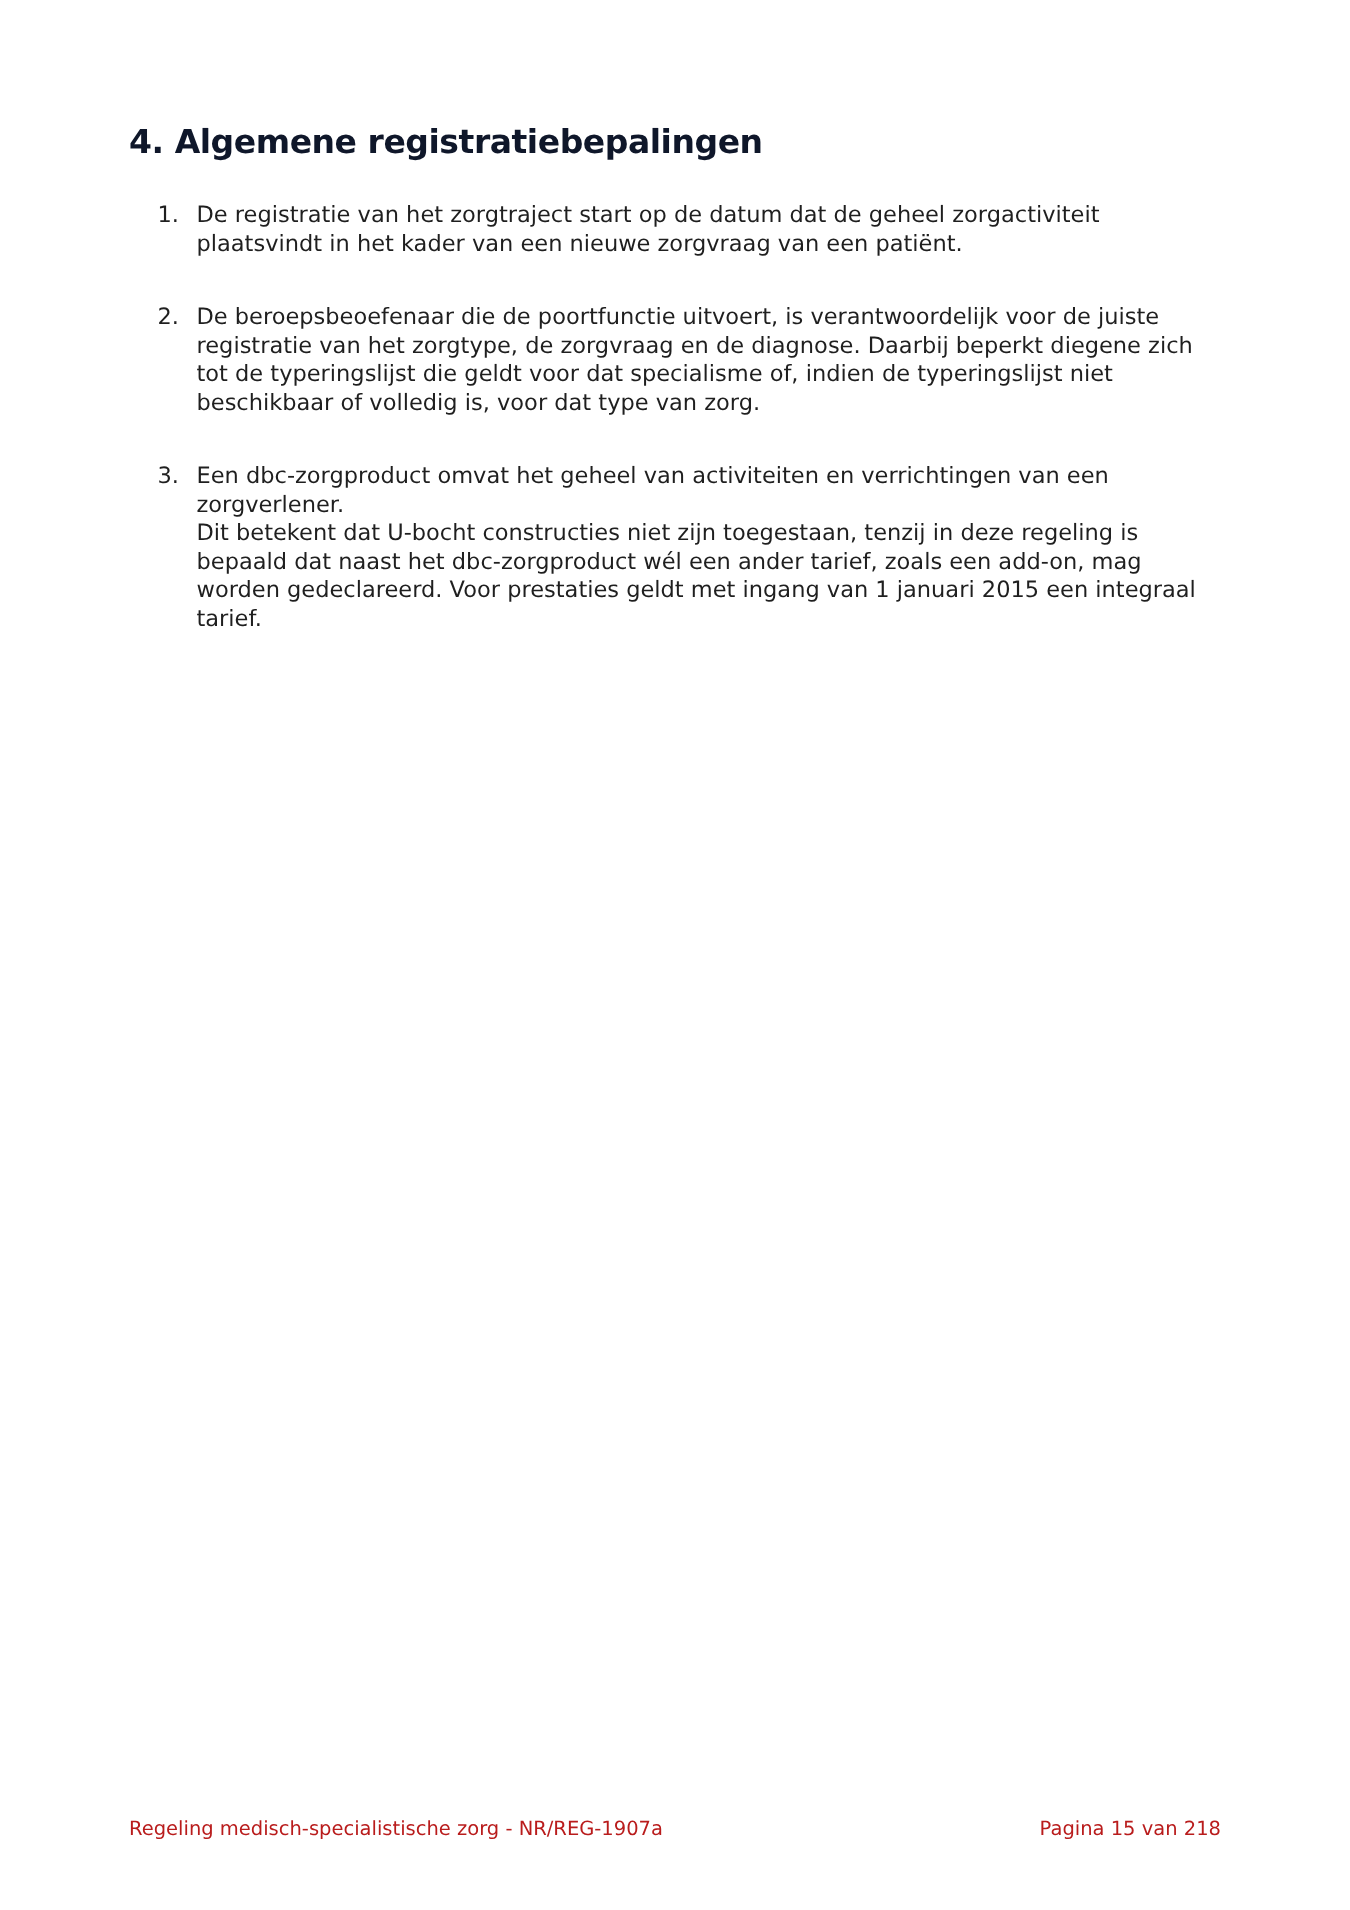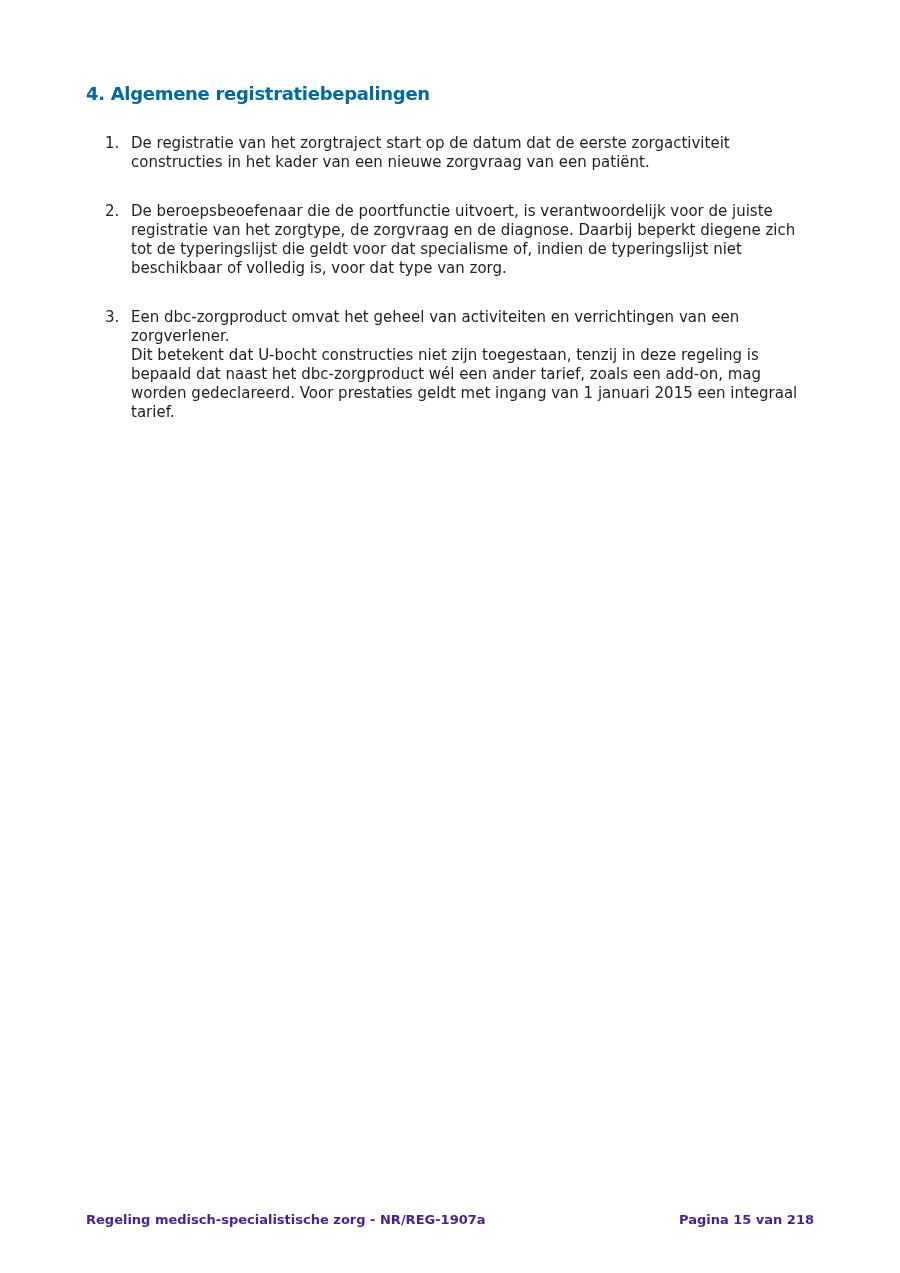--- a/index.html
+++ b/index.html
@@ -10,24 +10,24 @@
     height: 1273px;
     background: #ffffff;
     font-family: "DejaVu Sans", "Liberation Sans", sans-serif;
     color: #1f1f1f;
     overflow: hidden;
   }
   .heading {
     position: absolute;
     left: 86px;
     top: 83px;
-    font-size: 18px;
+    font-size: 22px;
     font-weight: bold;
     letter-spacing: -0.3px;
-    color: #0369a1;
+    color: #0f172a;
     text-align: center;
   }
   .list {
     position: absolute;
     left: 105px;
     top: 134px;
     width: 712px;
   }
   .list-item {
     display: flex;
@@ -47,36 +47,35 @@
   }
   .footer {
     position: absolute;
     left: 86px;
     right: 86px;
     top: 1212px;
     display: flex;
     justify-content: space-between;
     font-size: 13px;
     line-height: 16px;
-    color: #4c1d95;
-    font-weight: bold;
+    color: #b91c1c;
   }
 </style>
 </head>
 <body>
 
 <div class="page">
 
   <h1 class="heading">4. Algemene registratiebepalingen</h1>
 
   <div class="list">
 
     <div class="list-item">
       <span class="item-number">1.</span>
-      <span class="item-text">De registratie van het zorgtraject start op de datum dat de eerste zorgactiviteit constructies in het kader van een nieuwe zorgvraag van een patiënt.</span>
+      <span class="item-text">De registratie van het zorgtraject start op de datum dat de geheel zorgactiviteit plaatsvindt in het kader van een nieuwe zorgvraag van een patiënt.</span>
     </div>
 
     <div class="list-item">
       <span class="item-number">2.</span>
       <span class="item-text">De beroepsbeoefenaar die de poortfunctie uitvoert, is verantwoordelijk voor de juiste registratie van het zorgtype, de zorgvraag en de diagnose. Daarbij beperkt diegene zich tot de typeringslijst die geldt voor dat specialisme of, indien de typeringslijst niet beschikbaar of volledig is, voor dat type van zorg.</span>
     </div>
 
     <div class="list-item">
       <span class="item-number">3.</span>
       <span class="item-text">Een dbc-zorgproduct omvat het geheel van activiteiten en verrichtingen van een zorgverlener.

